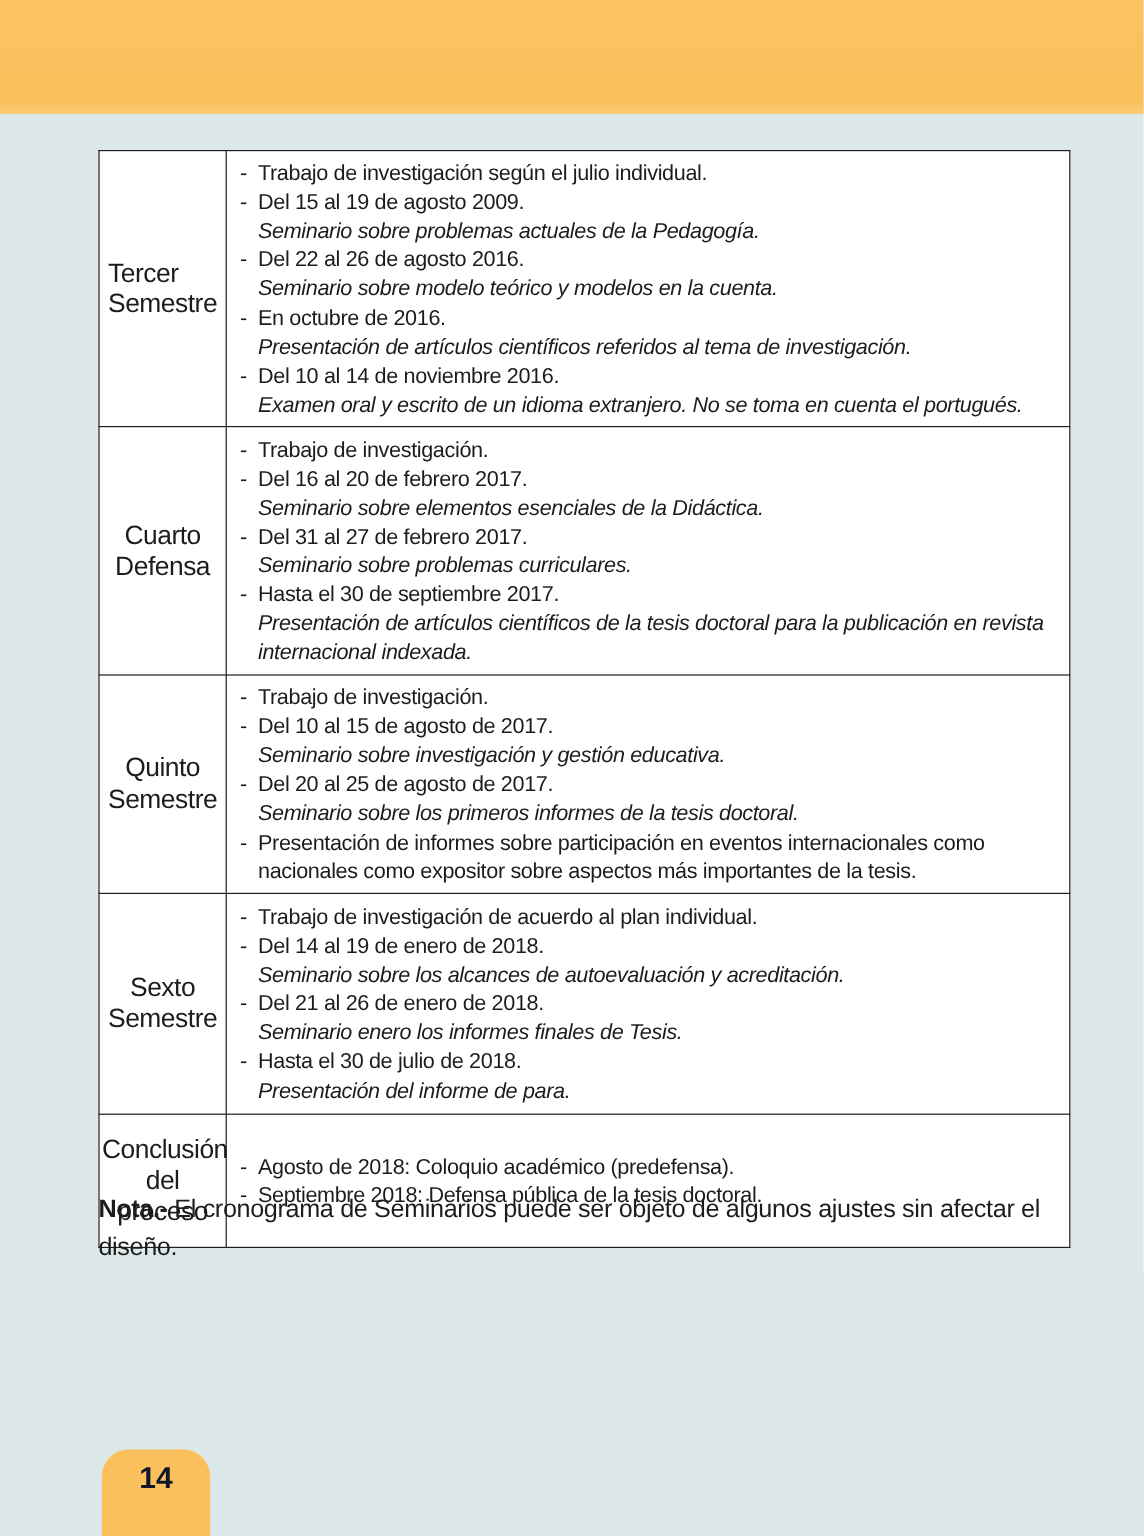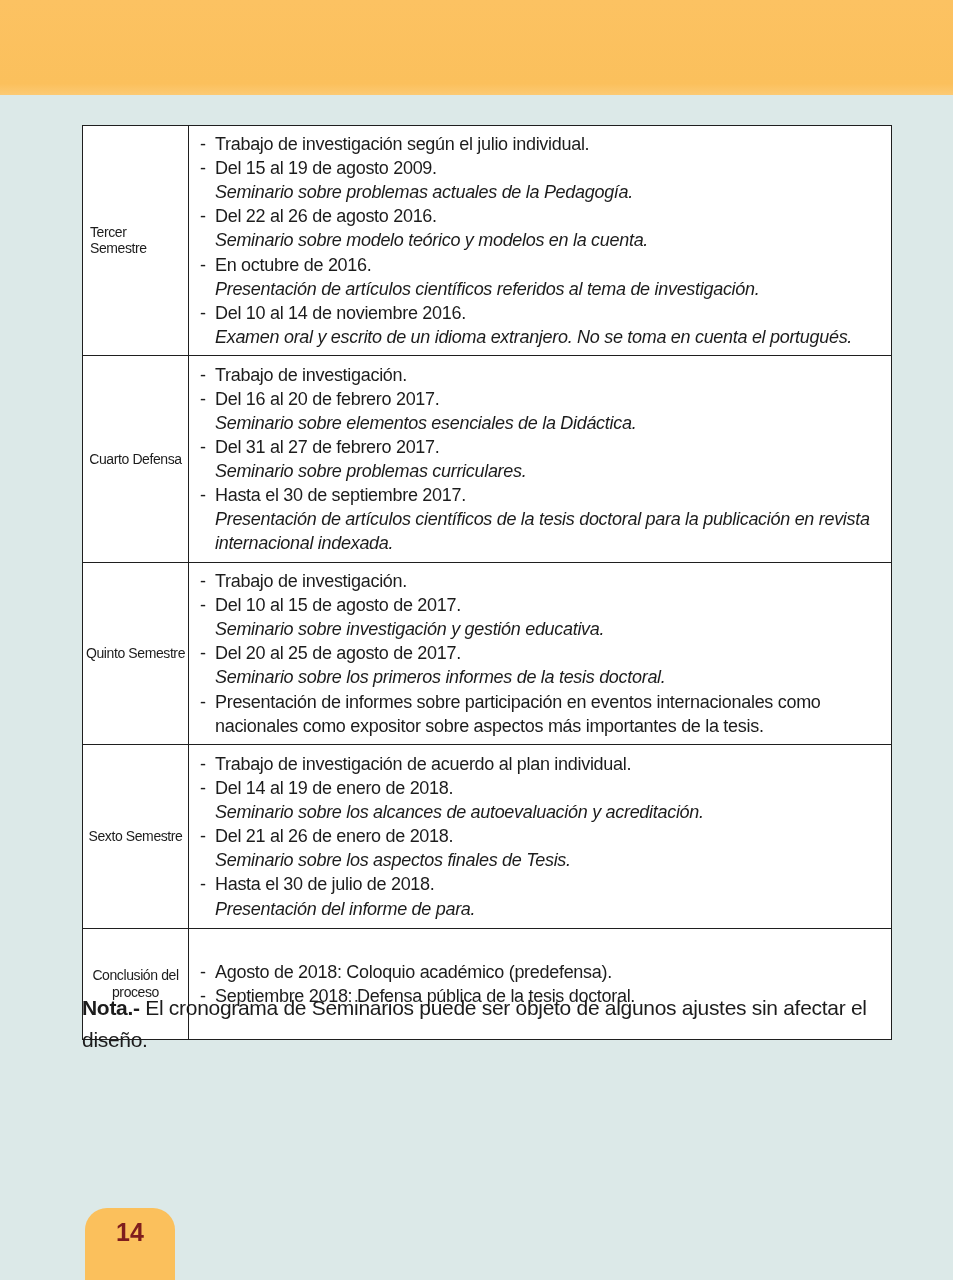--- a/index.html
+++ b/index.html
@@ -31,21 +31,21 @@
     background: #ffffff;
     table-layout: fixed;
   }
   .doc-table th, .doc-table td {
     border: 1.5px solid #1f1f1f;
     vertical-align: middle;
   }
   .doc-table th {
     width: 96px;
     font-weight: normal;
-    font-size: 14px;
+    font-size: 22px;
     letter-spacing: -0.4px;
     line-height: 1.18;
     padding: 2px 2px;
     text-align: center;
   }
   .doc-table th.align-left {
     text-align: left;
     padding-left: 7px;
   }
   .doc-table td {
@@ -89,21 +89,21 @@
     top: 1208px;
     width: 90px;
     height: 72px;
     background: #fbc05c;
     border-radius: 22px 22px 0 0;
     text-align: center;
   }
   .page-num-badge .num {
     display: inline-block;
     margin-top: 10px;
-    color: #7f1d1d;
+    color: #0f172a;
     font-weight: bold;
     font-size: 25px;
   }
 </style>
 </head>
 <body>
 
 <div class="top-band"></div>
 
 <table class="doc-table">
@@ -224,21 +224,21 @@
               <span class="dash">-</span>
               <span class="txt">Del 14 al 19 de enero de 2018.</span>
             </div>
             <div class="cont">Seminario sobre los alcances de autoevaluación y acreditación.</div>
           </div>
           <div class="entry">
             <div class="lead">
               <span class="dash">-</span>
               <span class="txt">Del 21 al 26 de enero de 2018.</span>
             </div>
-            <div class="cont">Seminario sobre los aspectos finales de Tesis.</div>
+            <div class="cont">Seminario enero los informes finales de Tesis.</div>
           </div>
           <div class="entry">
             <div class="lead">
               <span class="dash">-</span>
               <span class="txt">Hasta el 30 de julio de 2018.</span>
             </div>
             <div class="cont">Presentación del informe de para.</div>
           </div>
         </td>
       </tr>

